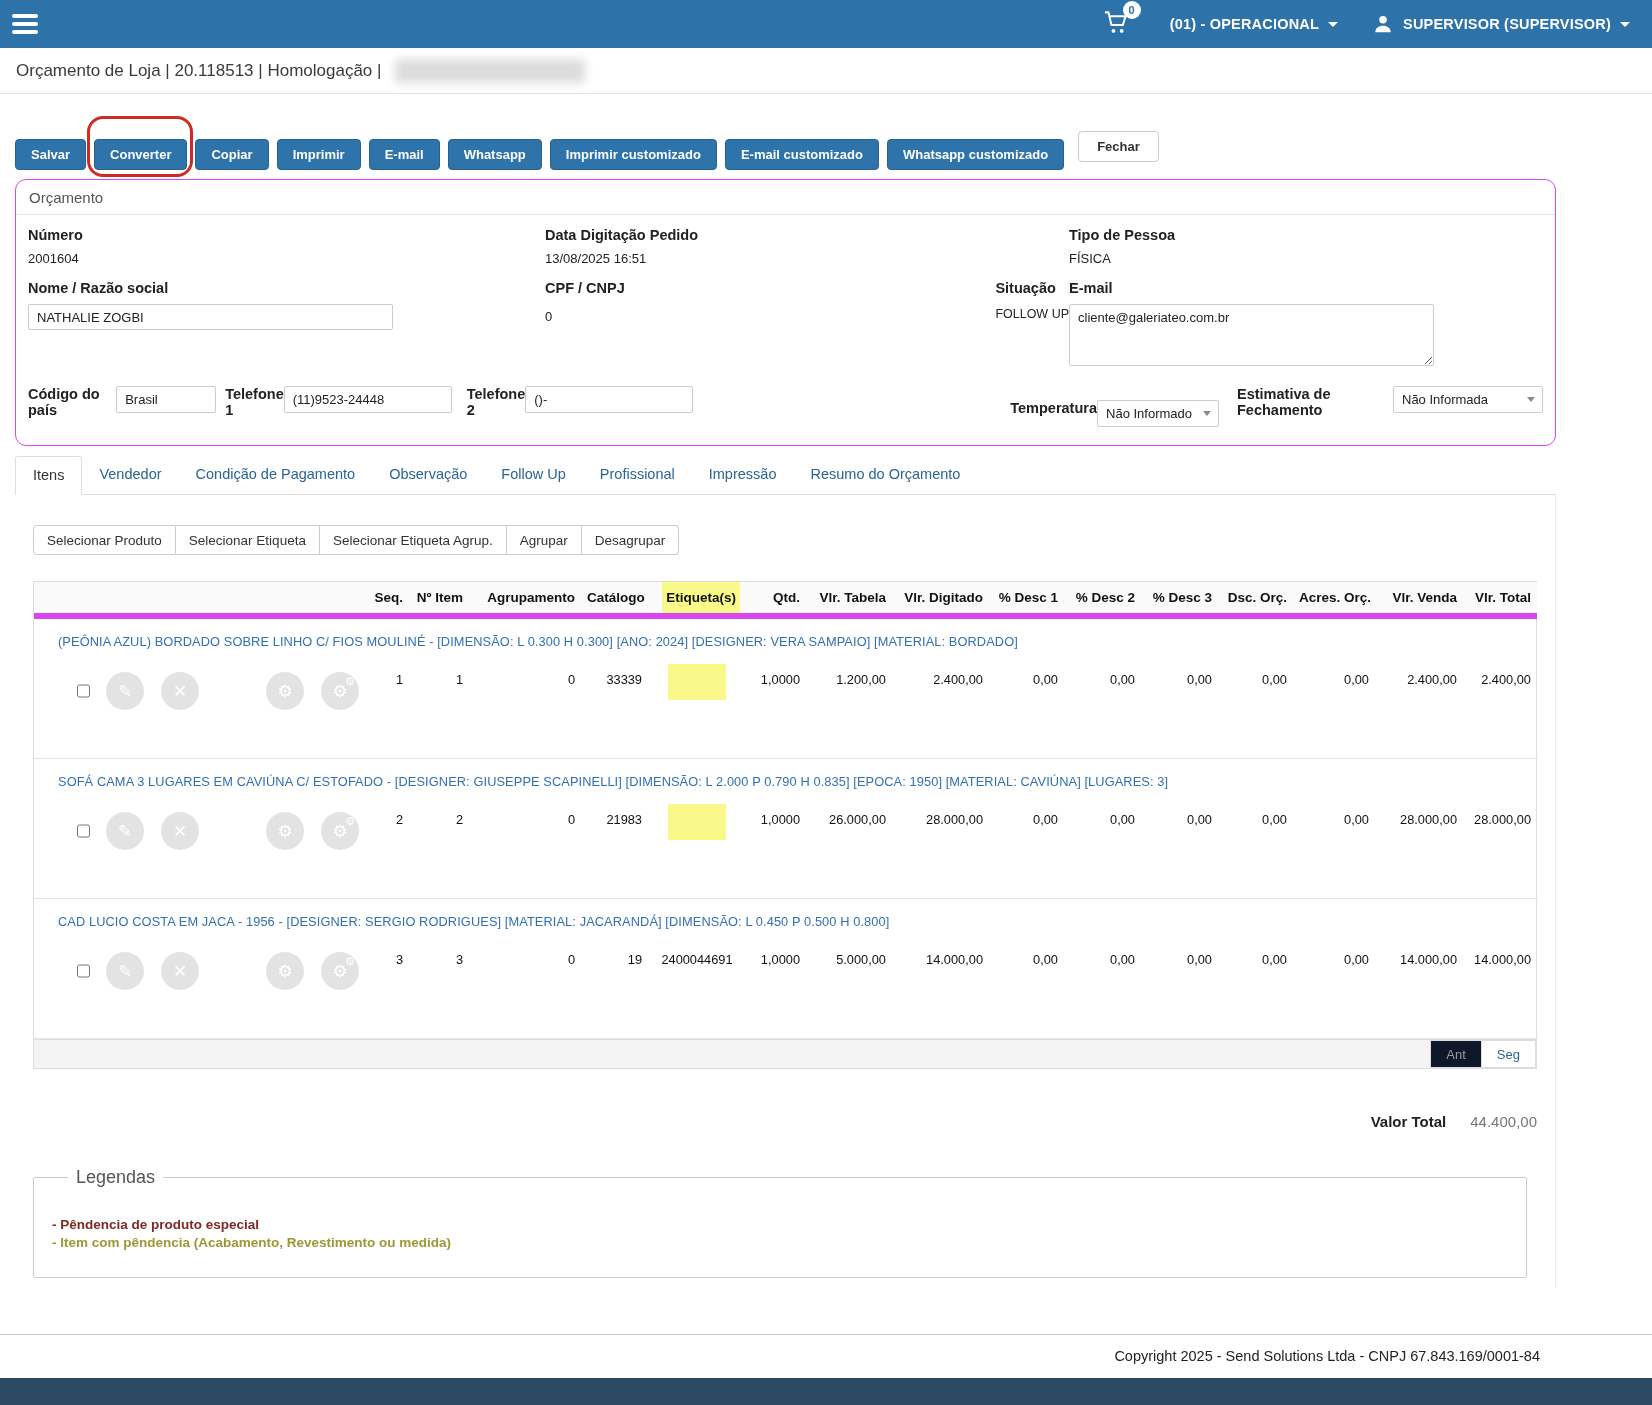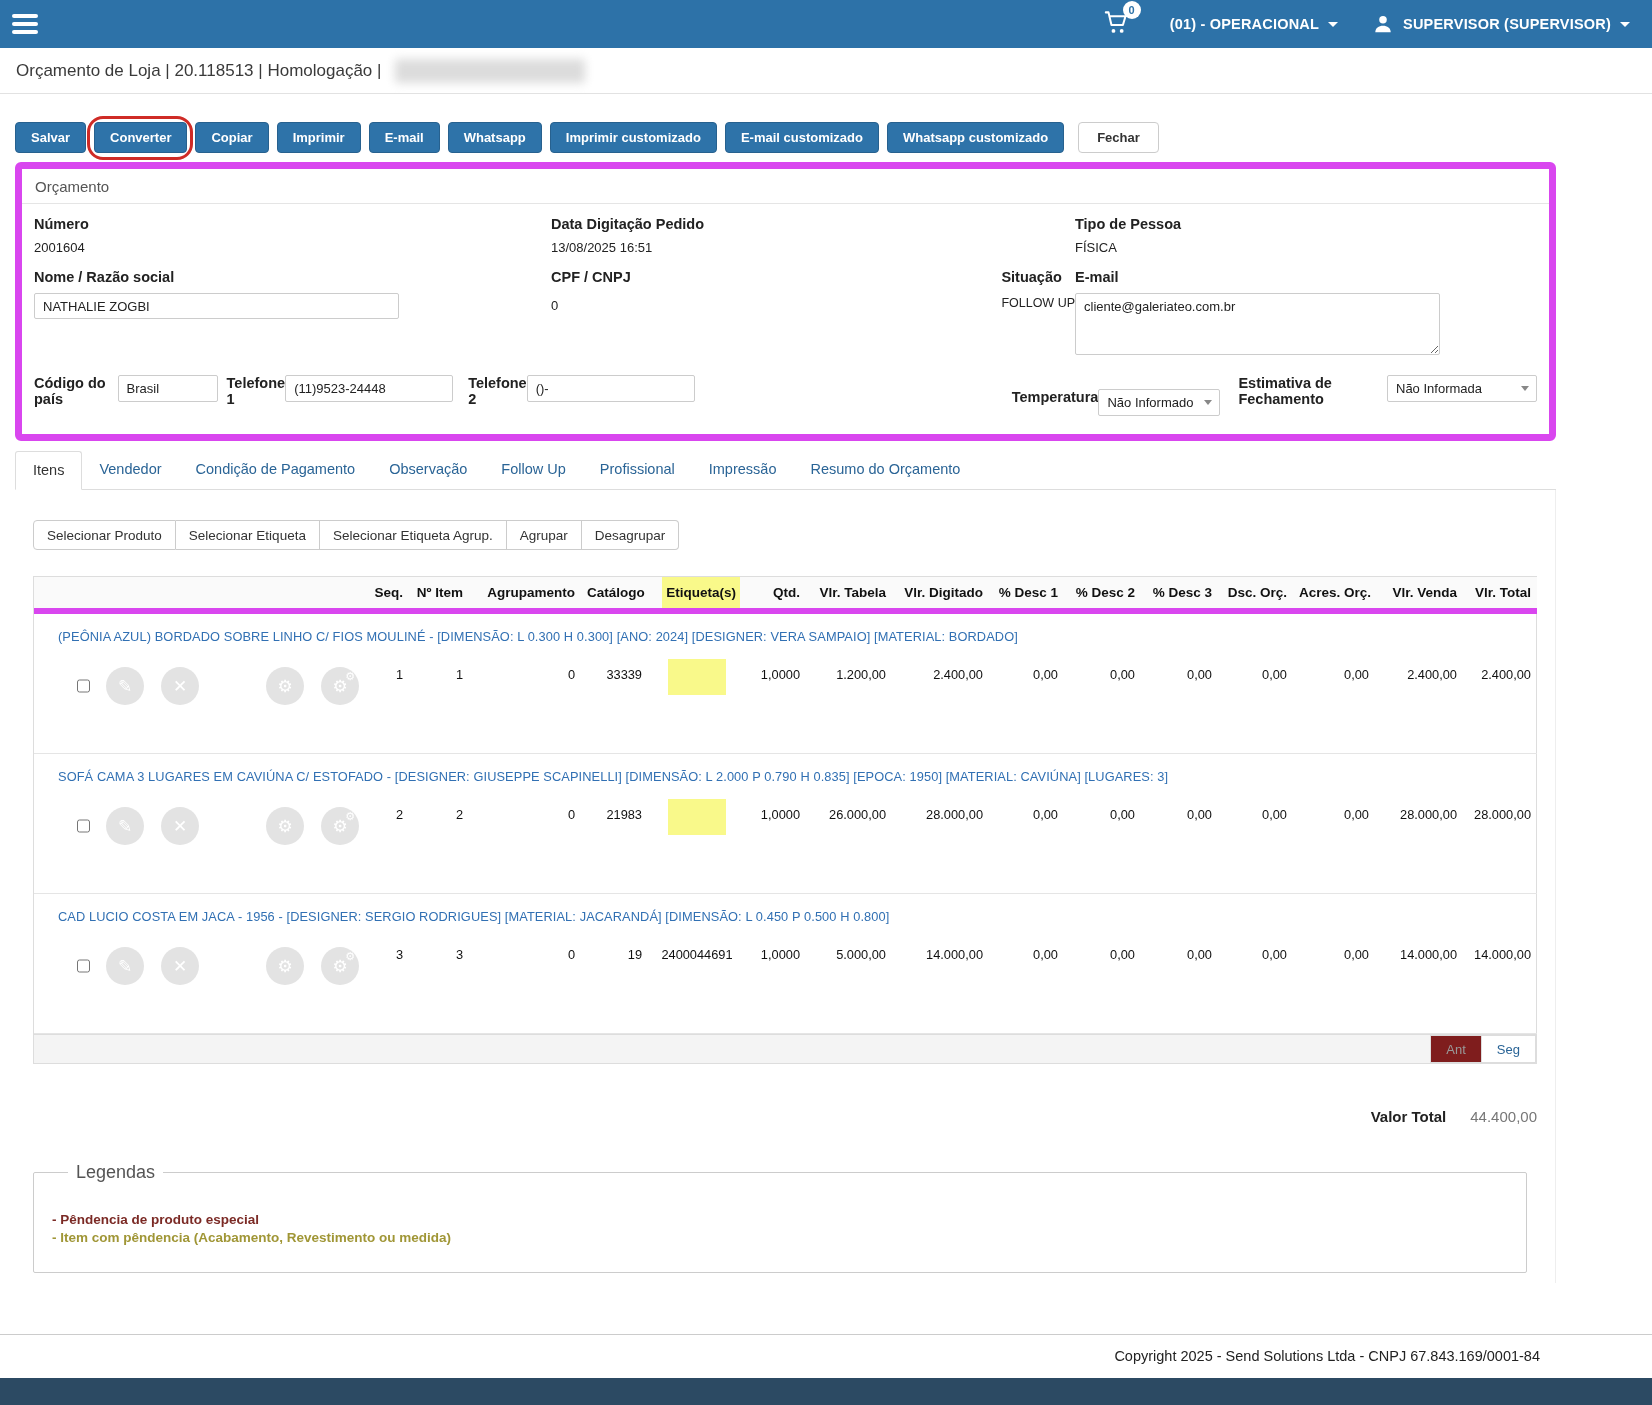--- a/index.html
+++ b/index.html
@@ -30,30 +30,30 @@
   .top-menu { display:flex; align-items:center; gap:9px; font-size:14.5px; font-weight:600; letter-spacing:.2px; cursor:pointer; }
   .caret-down { width:0; height:0; border-left:5px solid transparent; border-right:5px solid transparent; border-top:5px solid #fff; display:inline-block; }
   
   .breadcrumb-bar { height:46px; display:flex; align-items:center; padding-left:16px; border-bottom:1px solid #e2e2e2; background:#fff; flex:0 0 auto; }
   .breadcrumb-bar .crumb { font-size:17px; color:#3a3a3a; }
   .blur-box { display:inline-block; width:190px; height:24px; background:#dcdcdc; filter:blur(5px); margin-left:14px; border-radius:2px; }
   
   .toolbar { display:flex; align-items:center; gap:8px; margin:28px 0 0 15px; flex:0 0 auto; }
   .btn-blue {
     background:#2e73a9; color:#fff; border:1px solid #27618f; border-radius:4px;
-    font-family:inherit; font-size:13px; font-weight:bold; padding:0 15px; height:31px; cursor:pointer;
+    font-family:inherit; font-size:13px; font-weight:bold; padding:0 15px; height:31px; cursor:pointer;margin-top:17px;
   }
   .btn-white {
     background:#fff; color:#333; border:1px solid #ccc; border-radius:4px;
     font-family:inherit; font-size:13px; font-weight:bold; padding:0 18px; height:31px; cursor:pointer; margin-left:6px;
   }
   .annotated { position:relative; }
   .red-ring { position:absolute; left:-7px; right:-6px; top:-6px; bottom:-7px; border:3px solid #cf2b26; border-radius:16px; pointer-events:none; }
   
-  .panel { width:1541px; margin:9px 0 0 15px; border:7px solid #d946ef; border-radius:6px; flex:0 0 auto; }
+  .panel { width:1541px; margin:9px 0 0 15px; border:1px solid #d946ef; border-radius:11px; flex:0 0 auto; }
   .panel-heading { padding:9px 13px 8px; font-size:15px; color:#555; border-bottom:1px solid #e5e5e5; }
   .panel-body { padding:12px 12px 18px; }
   .field-grid { display:grid; grid-template-columns:517px 524px 1fr; }
   .f-label { font-size:14.5px; font-weight:bold; color:#222; margin-bottom:8px; }
   .f-value { font-size:13px; color:#222; margin-bottom:14px; }
   .inline-pair { display:flex; gap:26px;justify-content:space-between; }
   input[type=text], textarea, select {
     font-family:inherit; font-size:13px; color:#222; border:1px solid #ccc; border-radius:2px;
     padding:3px 8px; background:#fff;
   }
@@ -106,21 +106,21 @@
   .controls-line { display:flex; align-items:center; height:38px; }
   .row-check { width:16px; height:16px; margin-left:43px; accent-color:#fff; }
   .circle-icon {
     width:38px; height:38px; border-radius:50%; background:#e3e3e3; color:#fff;
     display:inline-flex; align-items:center; justify-content:center; font-size:17px;
     cursor:pointer; position:relative; flex:0 0 auto;
   }
   .gear-small { position:absolute; font-size:11px; top:3px; right:4px; }
   .table-footer { background:#f4f4f4; border-top:1px solid #ddd; height:29px; display:flex; justify-content:flex-end; }
   .pg-btn { height:100%; padding:0 15px; font-family:inherit; font-size:13px; border:1px solid #ddd; cursor:pointer; }
-  .pg-prev { background:#7f1d1d; color:#999; border-right-width:0; }
+  .pg-prev { background:#0f172a; color:#999; border-right-width:0; }
   .pg-next { background:#fff; color:#2a6496; }
   
   .totals { width:1504px; margin:44px 0 0 18px; text-align:right; }
   .totals .t-label { font-size:15px; font-weight:bold; color:#222; margin-right:24px; }
   .totals .t-value { font-size:15px; color:#777; }
   
   fieldset.legends { width:1494px; margin:36px 0 0 18px; border:1px solid #ccc; border-radius:2px; padding:26px 16px 24px; }
   fieldset.legends legend { font-size:18px; color:#555; padding:0 8px; margin-left:18px; }
   .legend-item { font-size:13.5px; font-weight:bold; margin:3px 0 3px 2px; }
   

